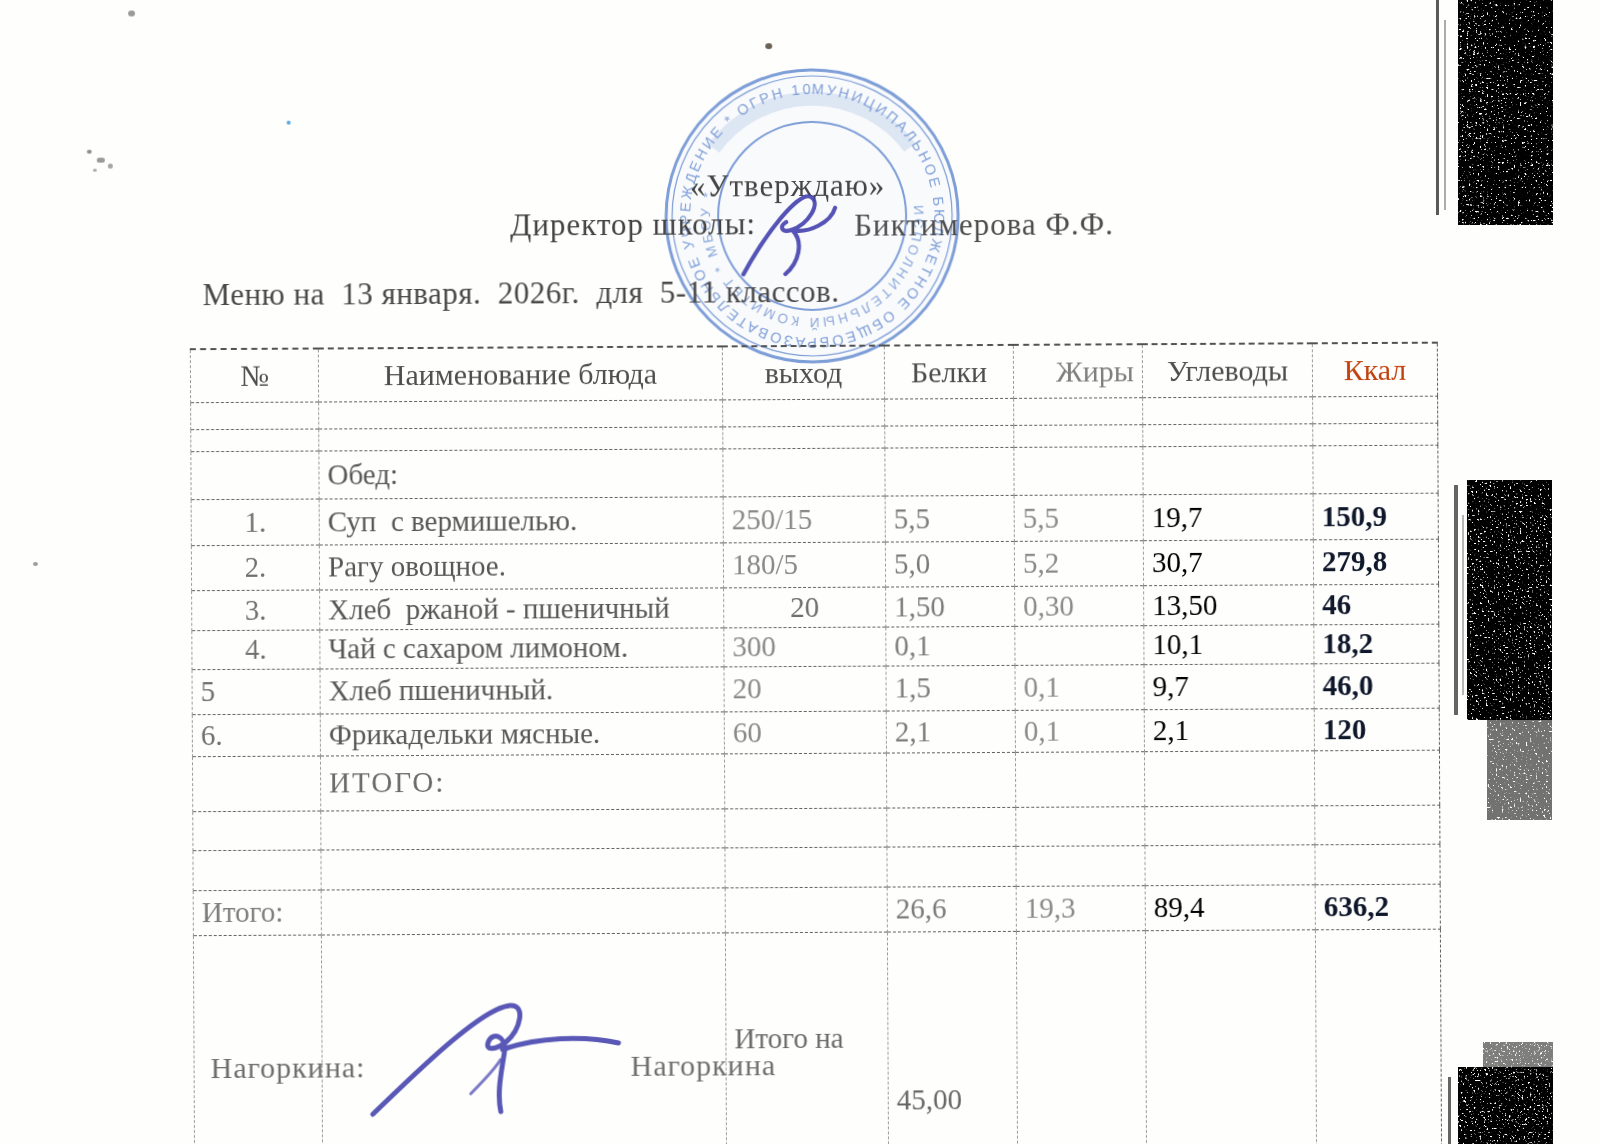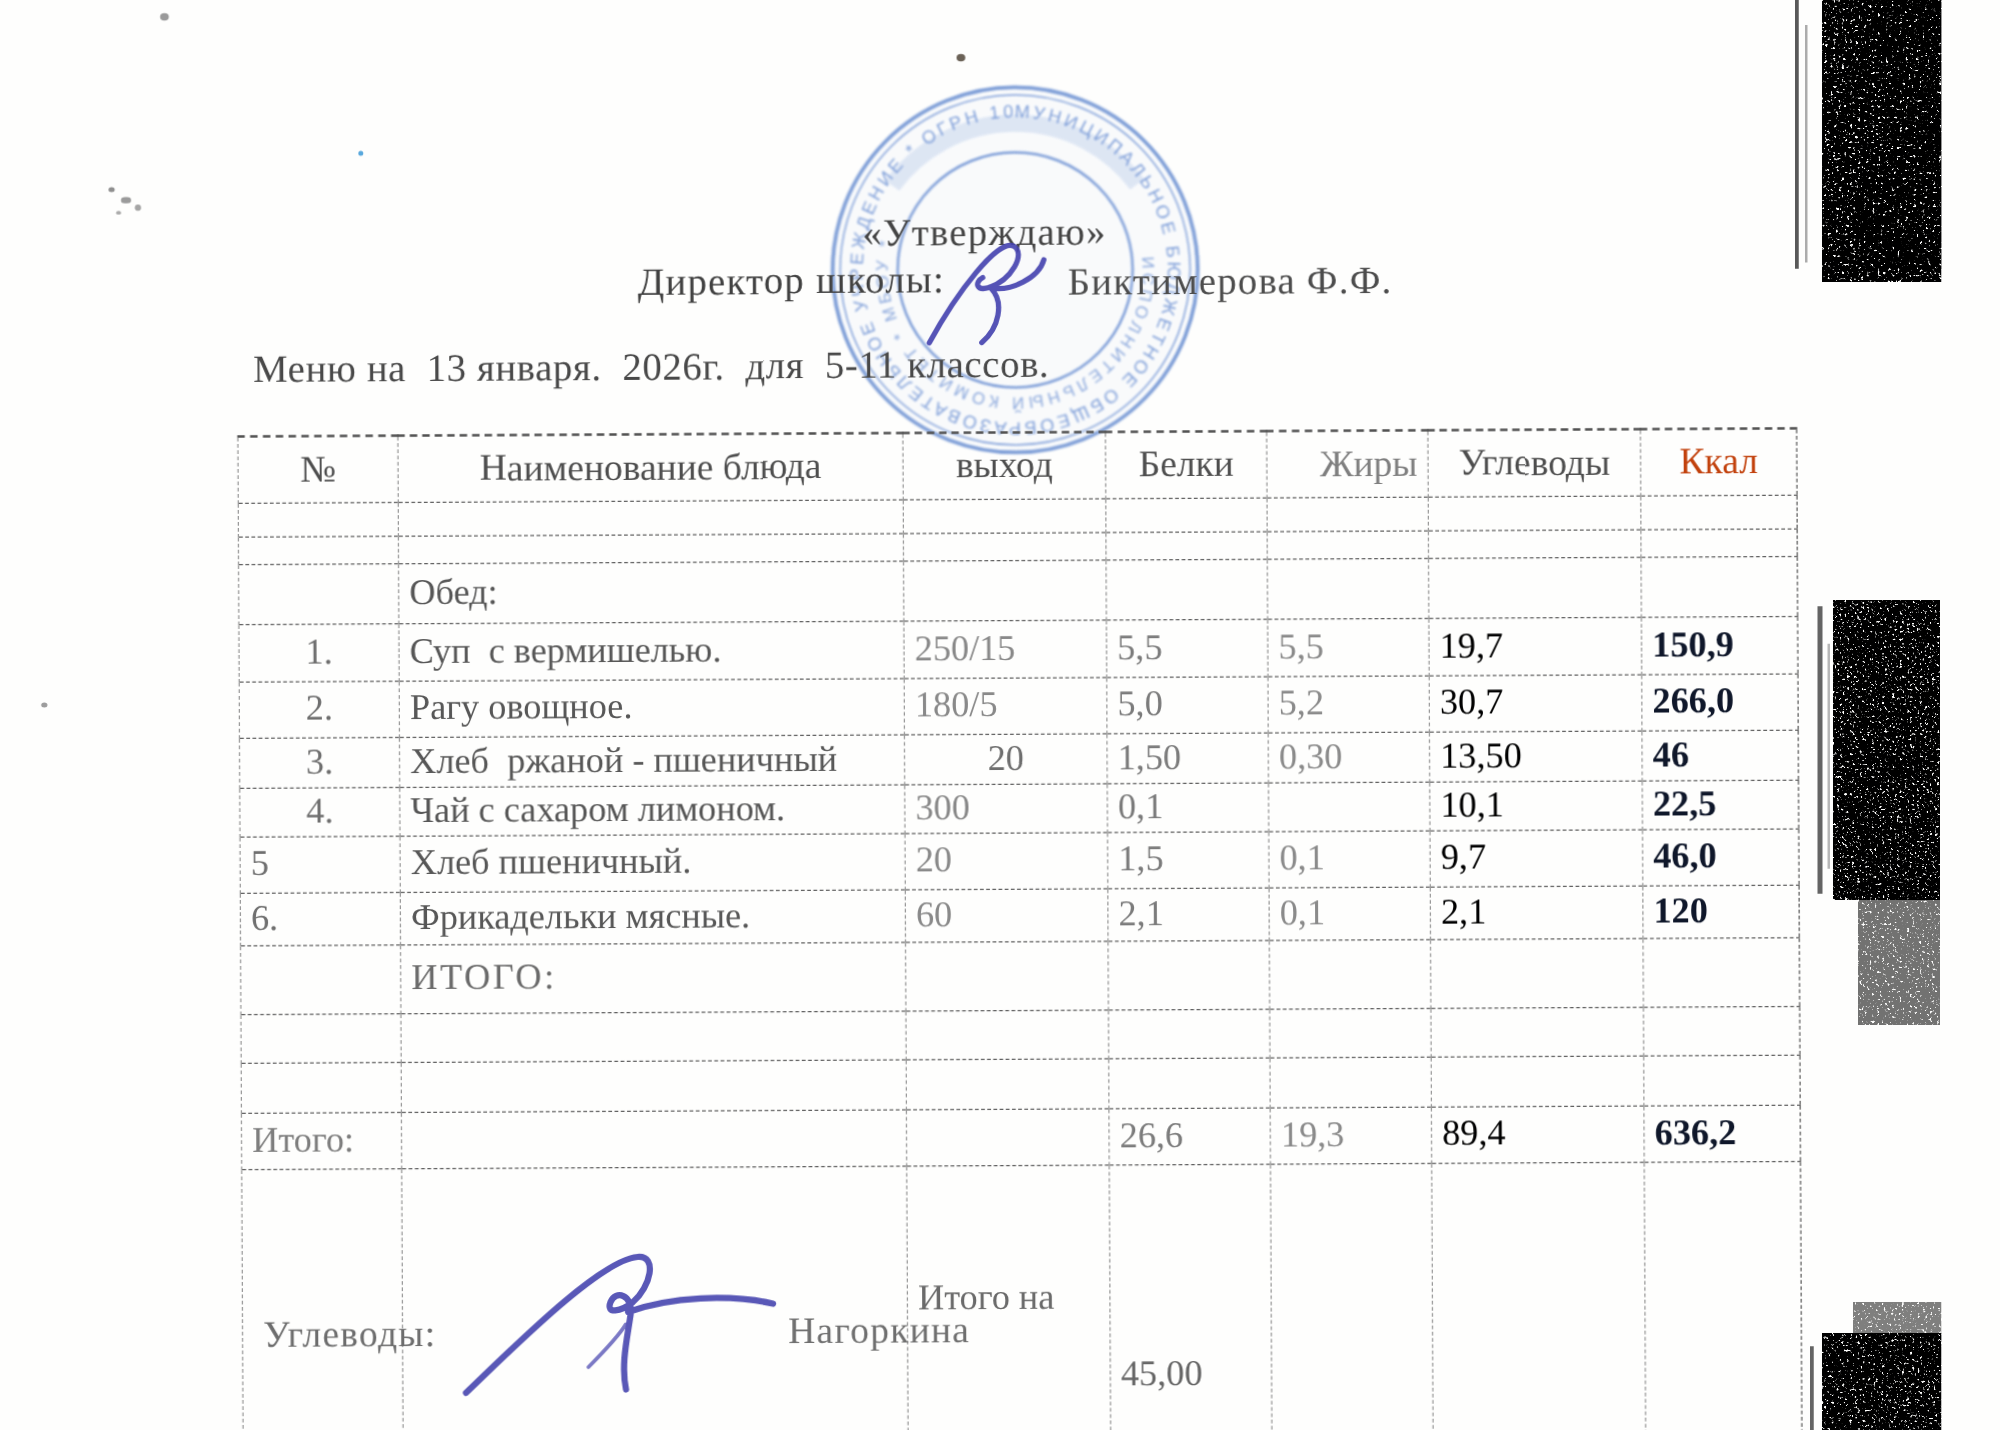--- a/index.html
+++ b/index.html
@@ -153,39 +153,39 @@
       <td class="c-ug">19,7</td>
       <td class="c-k">150,9</td>
     </tr>
     <tr style="height:45px">
       <td class="c-num">2.</td>
       <td class="c-name">Рагу овощное.</td>
       <td class="c-out">180/5</td>
       <td class="c-b">5,0</td>
       <td class="c-zh">5,2</td>
       <td class="c-ug">30,7</td>
-      <td class="c-k">266,0</td>
+      <td class="c-k">279,8</td>
     </tr>
     <tr style="height:40px">
       <td class="c-num">3.</td>
       <td class="c-name">Хлеб  ржаной - пшеничный</td>
       <td class="c-out-c">20</td>
       <td class="c-b">1,50</td>
       <td class="c-zh">0,30</td>
       <td class="c-ug">13,50</td>
       <td class="c-k">46</td>
     </tr>
     <tr style="height:39px">
       <td class="c-num">4.</td>
       <td class="c-name">Чай с сахаром лимоном.</td>
       <td class="c-out">300</td>
       <td class="c-b">0,1</td>
       <td class="c-zh"></td>
       <td class="c-ug">10,1</td>
-      <td class="c-k">22,5</td>
+      <td class="c-k">18,2</td>
     </tr>
     <tr style="height:45px">
       <td class="c-num-left">5</td>
       <td class="c-name">Хлеб пшеничный.</td>
       <td class="c-out">20</td>
       <td class="c-b">1,5</td>
       <td class="c-zh">0,1</td>
       <td class="c-ug">9,7</td>
       <td class="c-k">46,0</td>
     </tr>
@@ -242,21 +242,21 @@
         <div>1 чел.</div>
       </td>
       <td class="per-val v-top">45,00</td>
       <td></td>
           <td></td>
           <td></td>
     </tr>
   </tbody>
     </table>
 
-  <div class="abs composed-label">Углеводы:</div>
+  <div class="abs composed-label">Нагоркина:</div>
   <svg class="abs sig-footer" viewBox="0 0 290 130">
     <path d="M 22,120 C 58,86 130,14 160,12 C 176,11 170,36 156,48 C 146,56 134,58 138,48 C 142,38 156,42 154,58 C 151,78 146,98 150,118 M 152,56 C 186,44 234,42 268,50" fill="none" stroke="#4341ae" stroke-width="5" stroke-linecap="round"></path>
     <path d="M 120,100 C 132,88 144,76 150,66" fill="none" stroke="#4341ae" stroke-width="3" stroke-linecap="round" opacity="0.8"></path>
   </svg>
   <div class="abs composed-name">Нагоркина</div>
 
   <div class="speck" style="left:131px;top:7px;width:7px;height:6px;background:#9a9a9a;"></div>
   <div class="speck" style="left:89px;top:146px;width:5px;height:4px;background:#8f8f8f;"></div>
   <div class="speck" style="left:99px;top:154px;width:8px;height:5px;background:#9b9b9b;border-radius:40%;"></div>
   <div class="speck" style="left:110px;top:160px;width:5px;height:5px;background:#a5a5a5;"></div>

